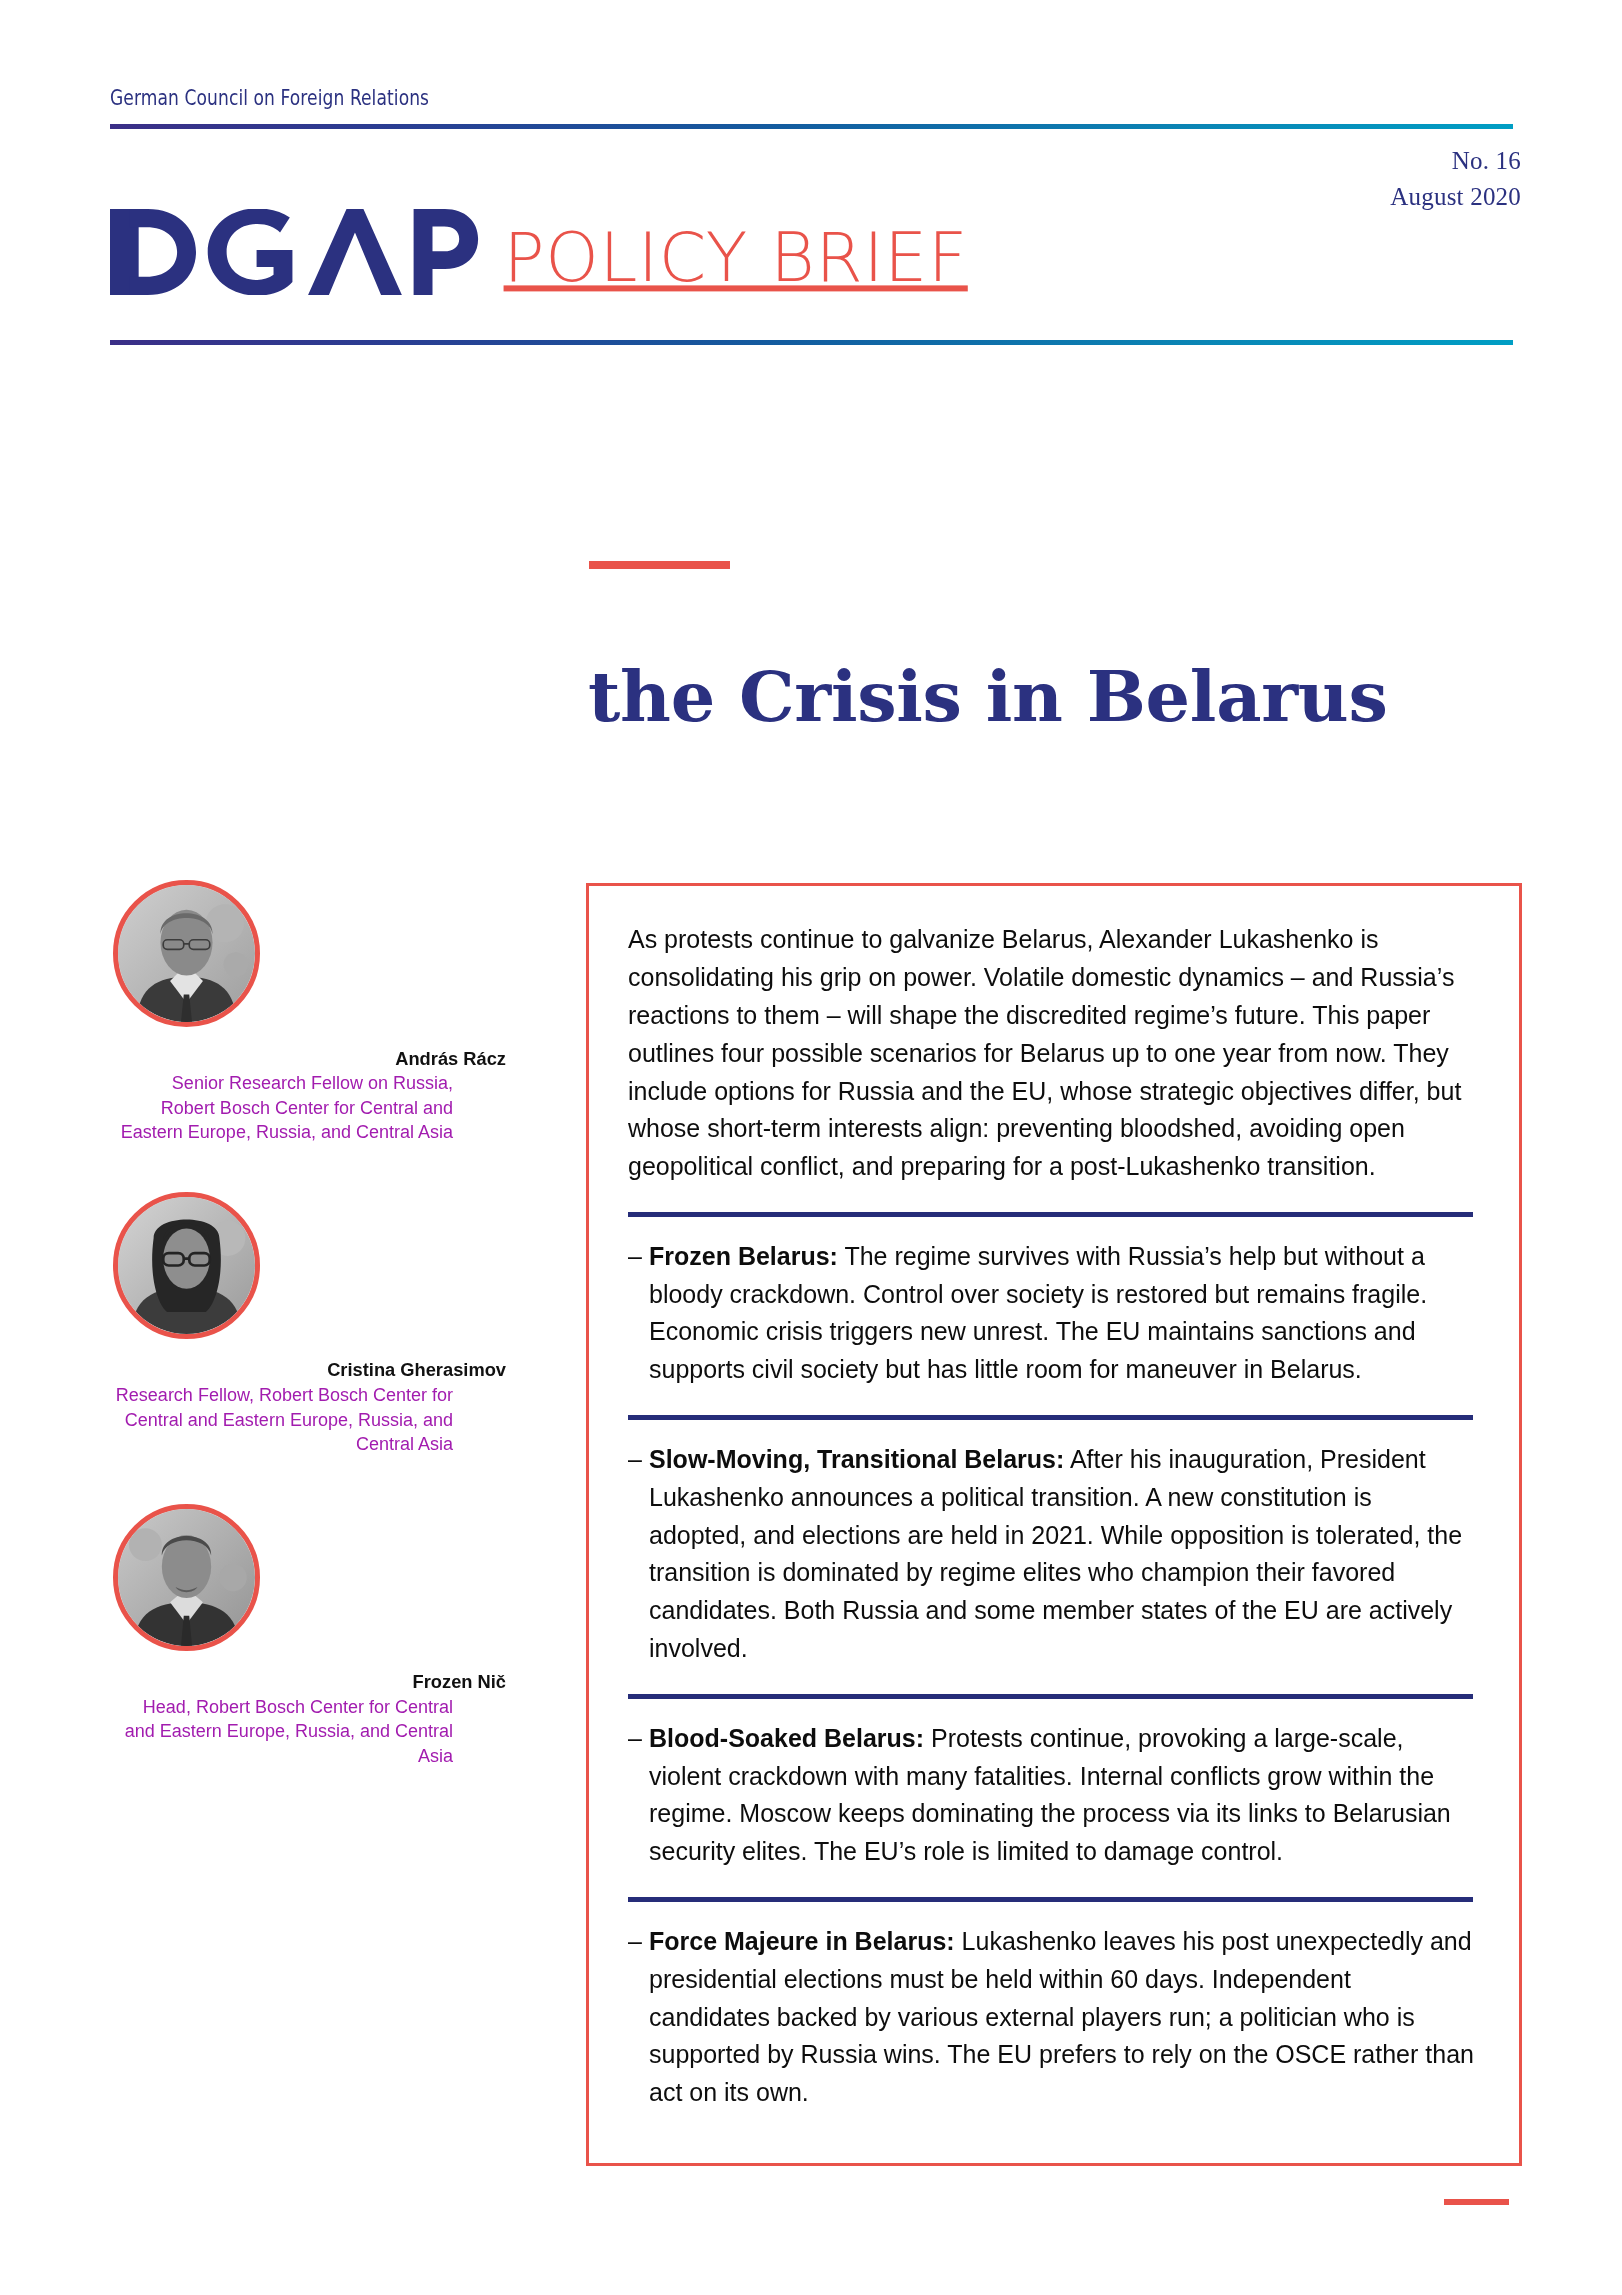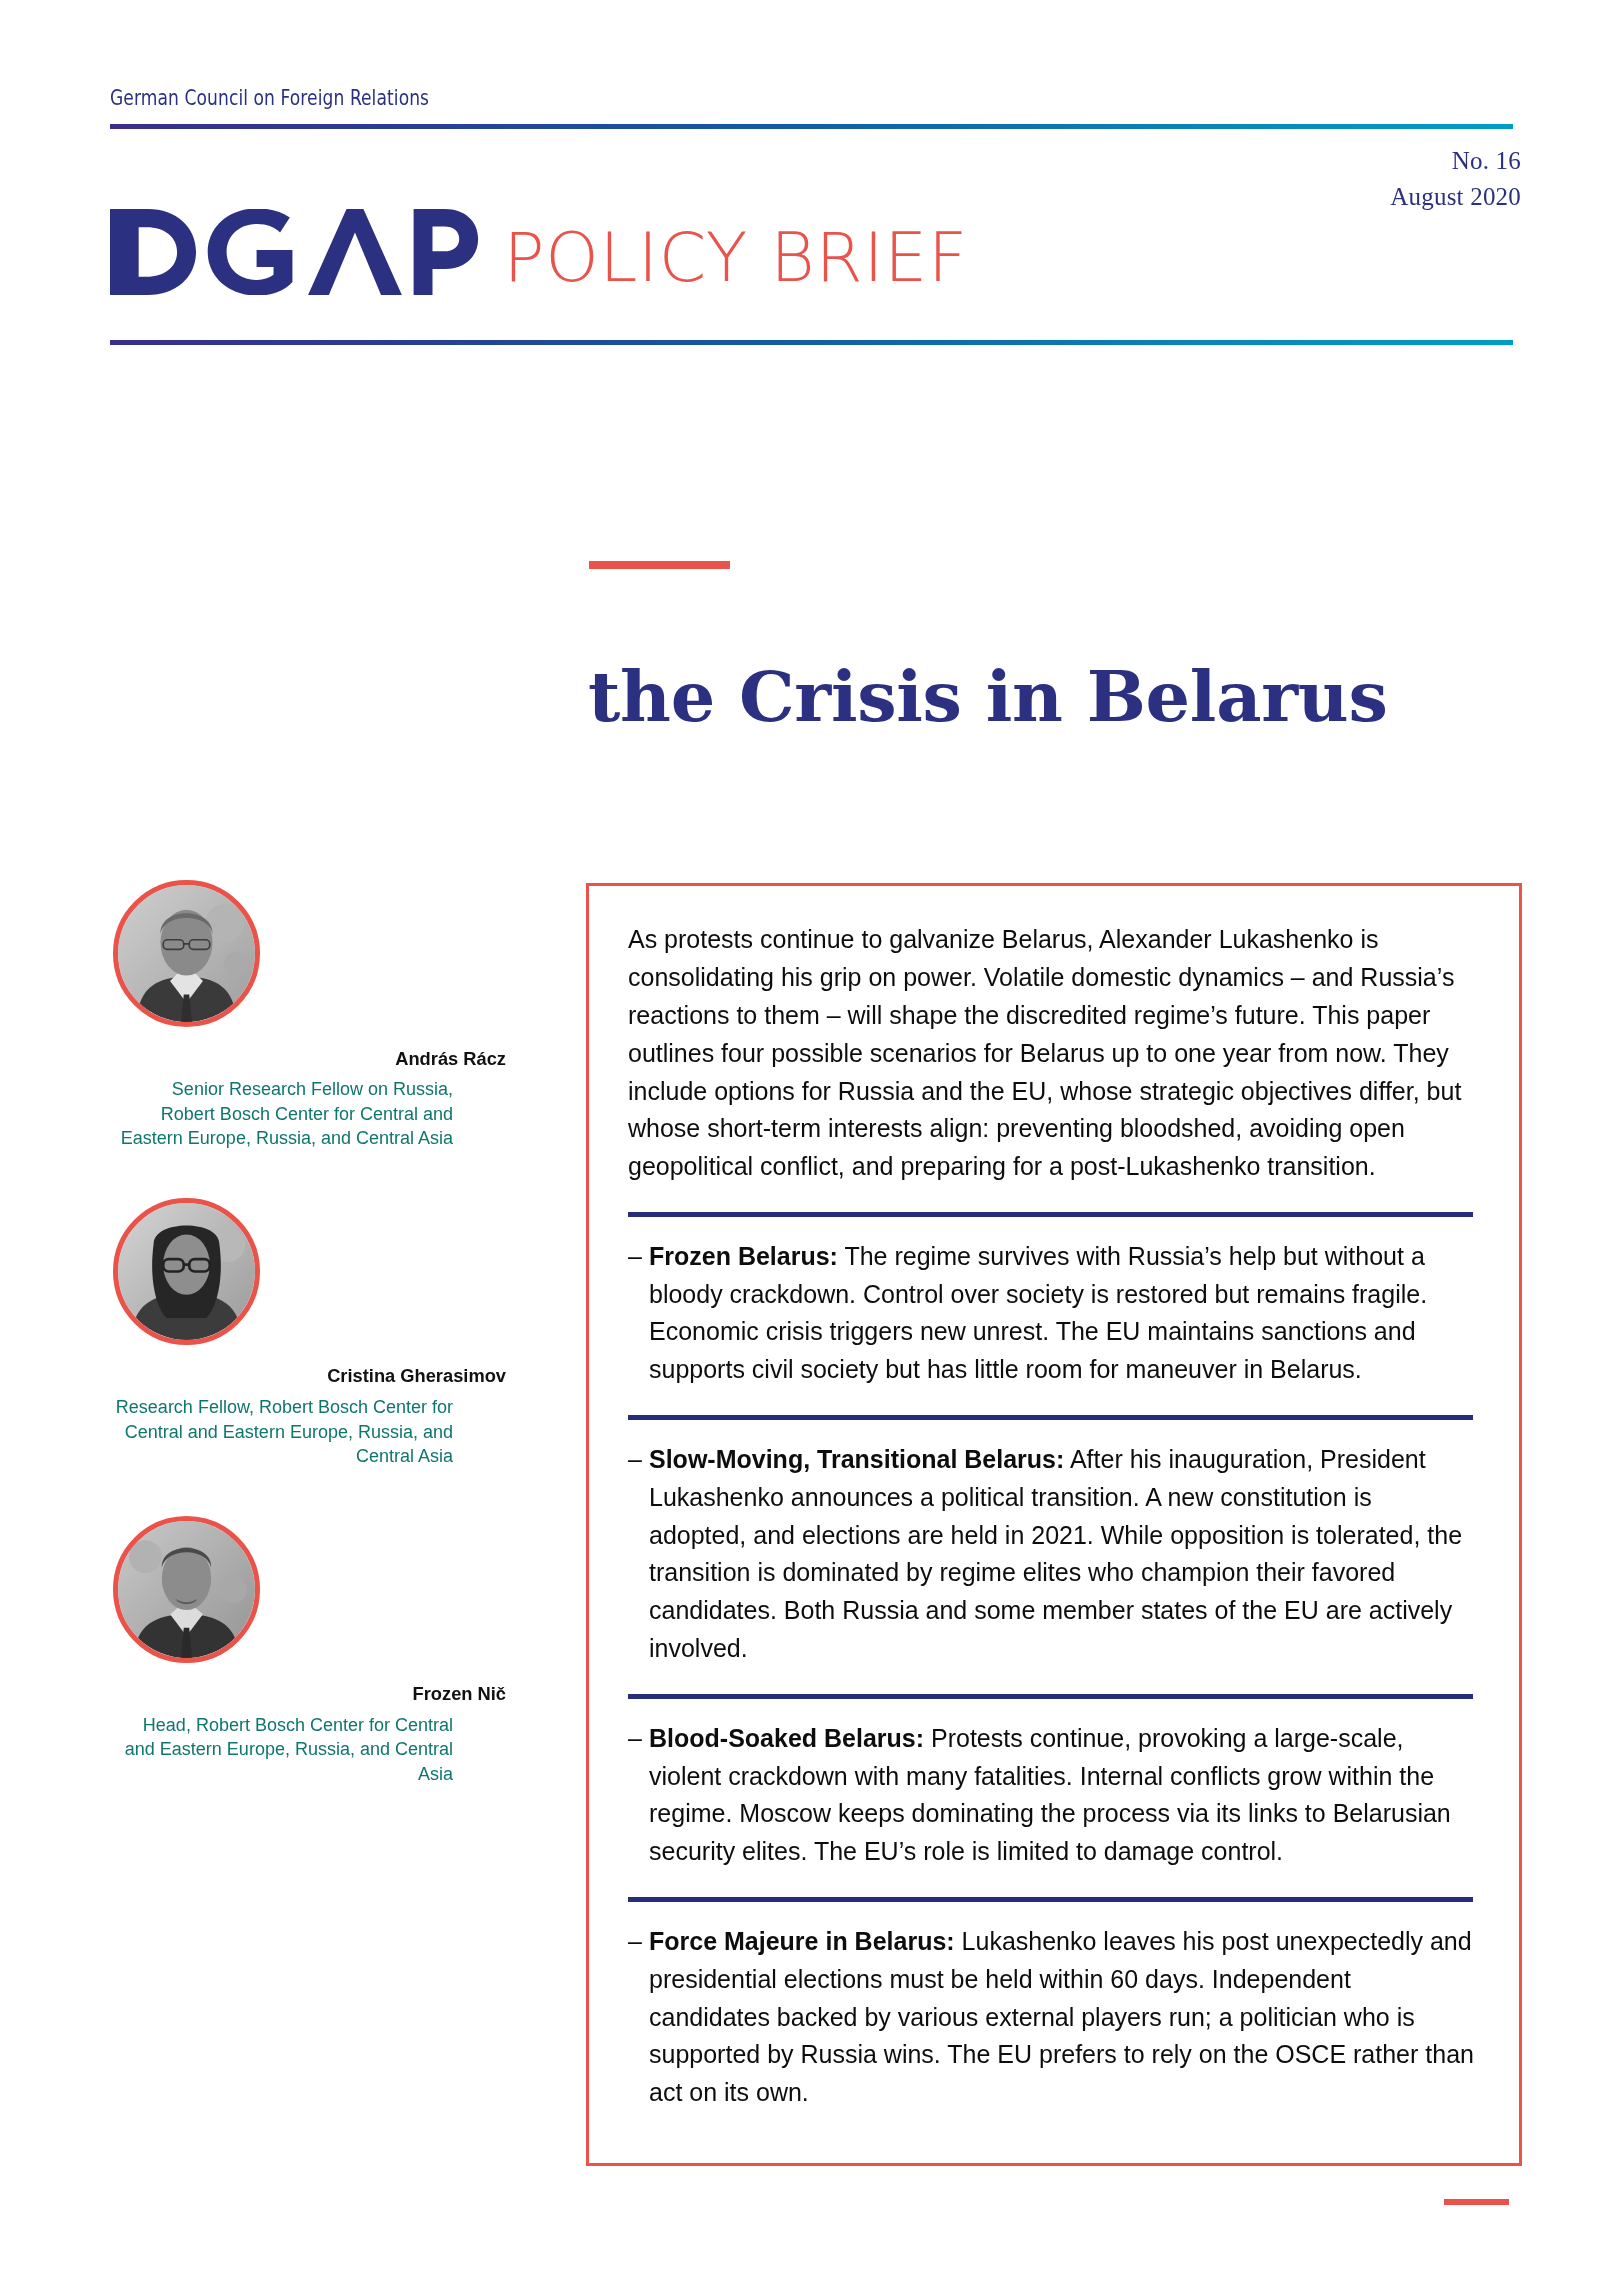--- a/index.html
+++ b/index.html
@@ -84,20 +84,21 @@
   .logo-brief {
     font-size: 68px;
     line-height: 1;
     color: var(--coral);
     font-family: "DejaVu Sans", sans-serif;
     font-weight: 300;
     letter-spacing: 0.7px;
     transform: scaleX(1.0) translateY(-2.6px);
     transform-origin: left bottom;
     white-space: nowrap;
+    text-decoration: underline;
   }
 
   
   .title-dash {
     position: absolute;
     left: 589px;
     top: 561px;
     width: 141px;
     height: 7.9px;
     background: var(--coral);
@@ -141,23 +142,23 @@
 
   .author-name {
     margin-top: 19.6px;
     font-size: 18.3px;
     font-weight: 700;
     color: #111;
     line-height: 1.3;
     font-family: "Liberation Sans", sans-serif;
   }
   .author-role {
-    margin-top: 7px;
+    margin-top: 1px;
     font-size: 18px;
-    color: #0f766e;
+    color: #a21caf;
     line-height: 1.36;
     font-family: "Liberation Sans", sans-serif;
     max-width: 340px;
   }
 
   
   .abstract-box {
     position: absolute;
     left: 586px;
     top: 883px;

